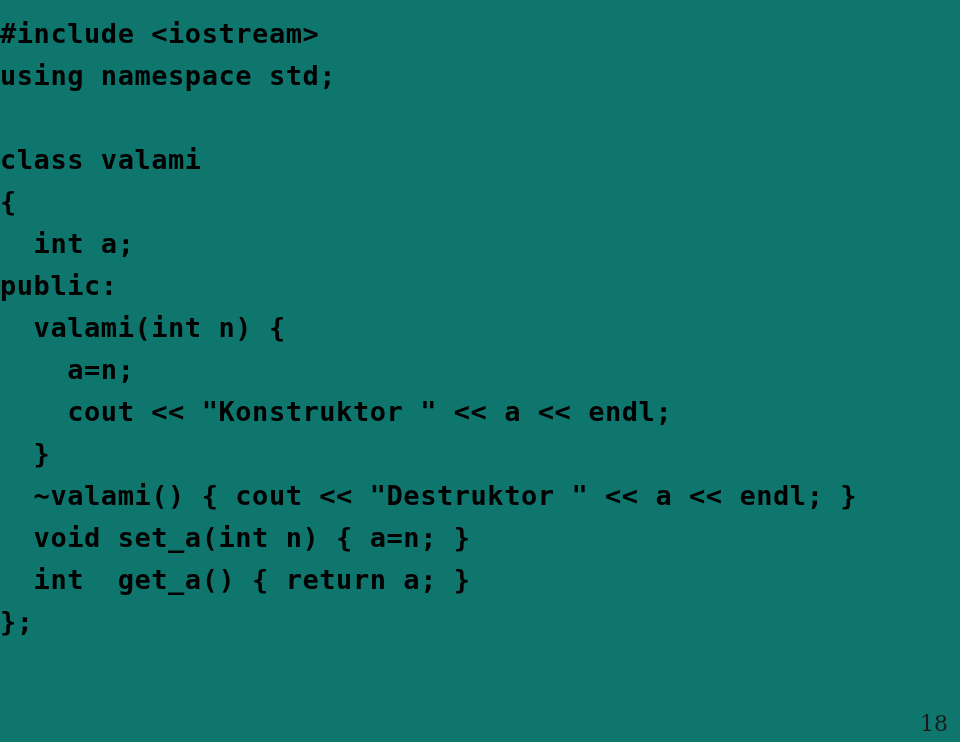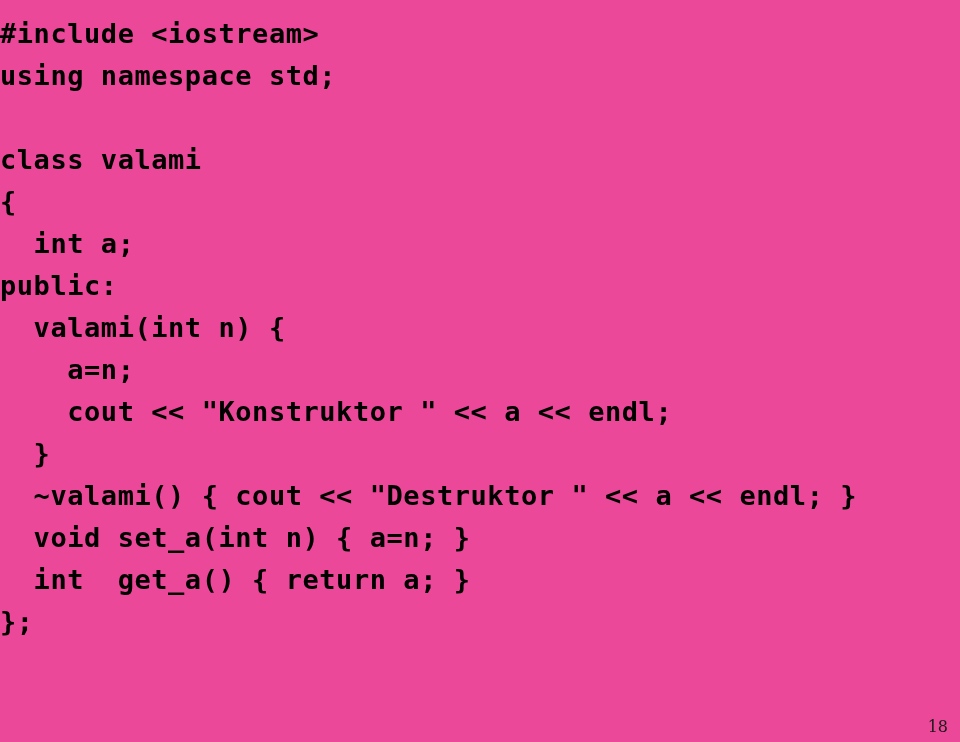--- a/index.html
+++ b/index.html
@@ -18,21 +18,21 @@
     -webkit-font-smoothing: antialiased;
   }
 
   
   #slide {
     position: absolute;
     left: 0;
     top: 0;
     width: 960px;
     height: 742px;
-    background: #ec4899;
+    background: #0f766e;
   }
 
   
   #code-block {
     position: absolute;
     left: 0px;
     top: 0px;
     width: 960px;
   }
 
@@ -53,21 +53,21 @@
   .code-line.blank {
     height: 42px;
   }
 
   
   #page-number {
     position: absolute;
     right: 12px;
     bottom: 7px;
     font-family: "DejaVu Serif", "Liberation Serif", serif;
-    font-size: 16px;
+    font-size: 22px;
     font-weight: normal;
     color: #1a1a1a;
     line-height: 1;
   }
 </style>
 </head>
 <body>
 
 <div id="slide">
 

